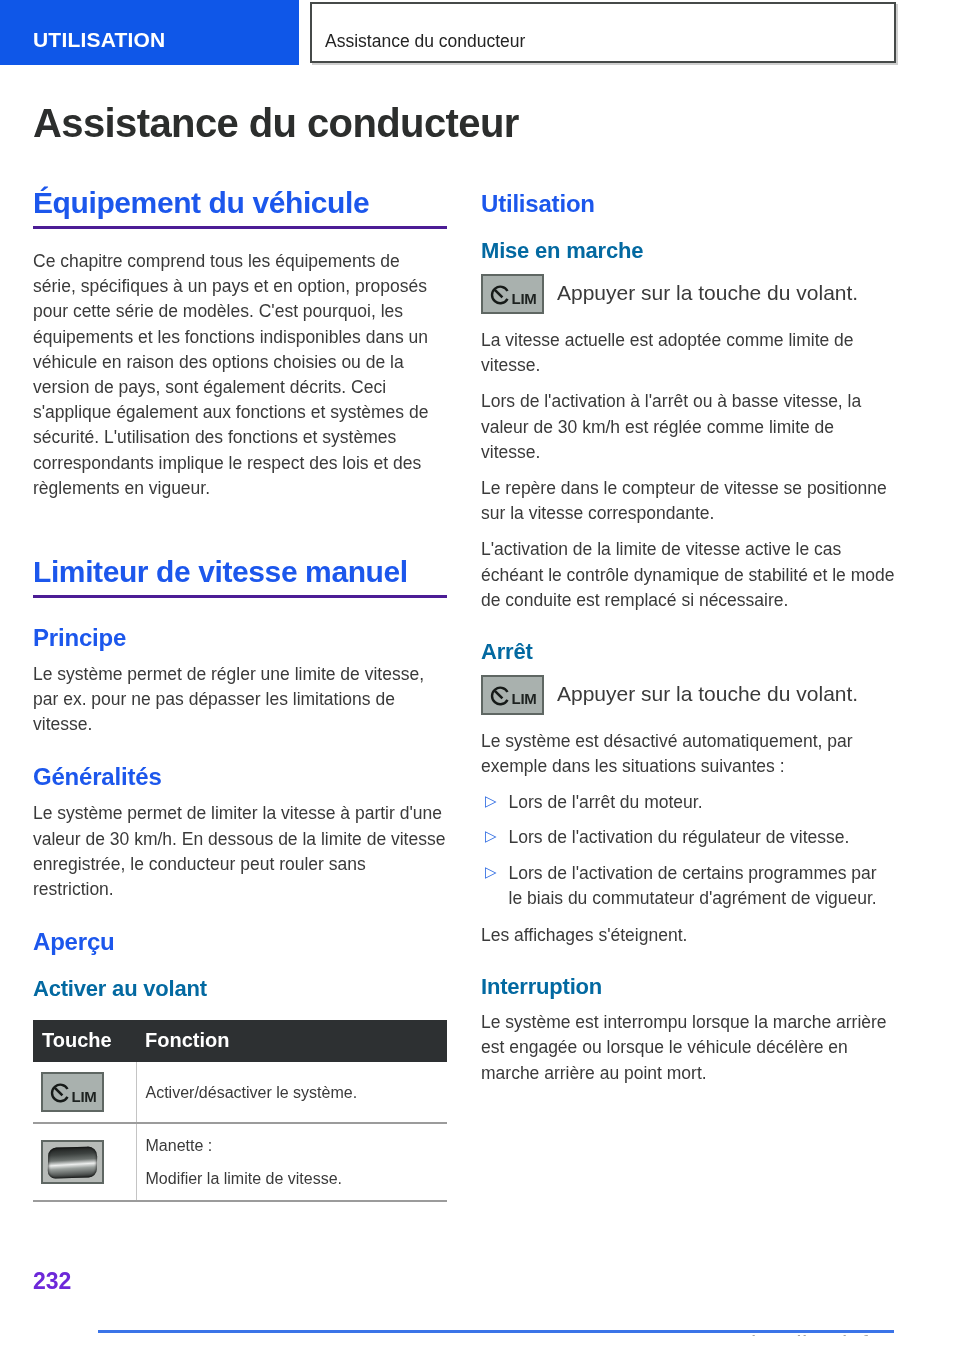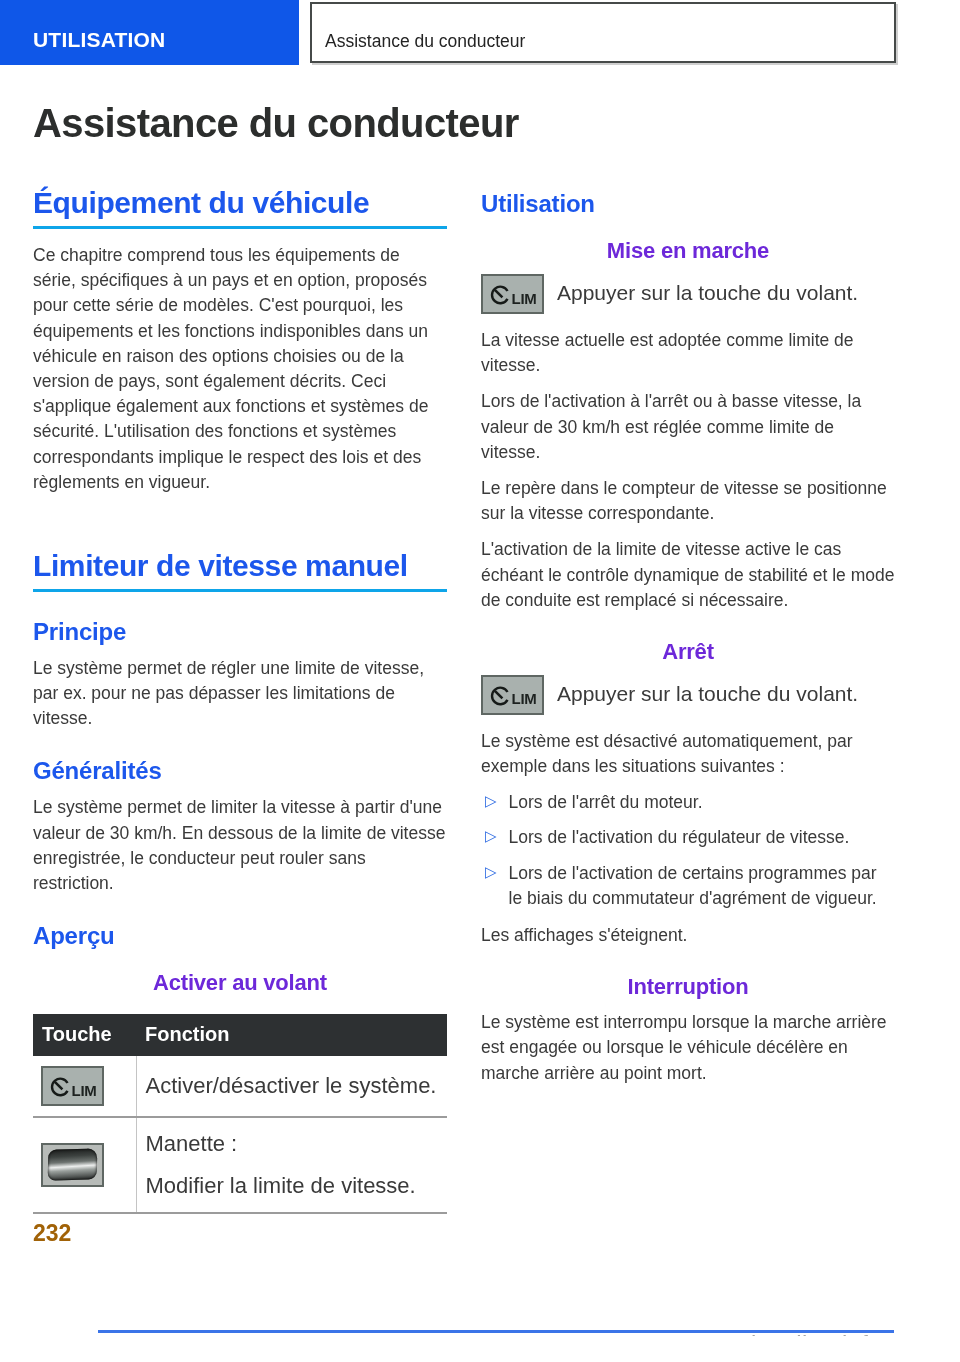--- a/index.html
+++ b/index.html
@@ -32,26 +32,26 @@
 
   
   .columns {
     position:absolute; left:33px; top:186px; width:862px;
     display:flex; gap:34px;
   }
   .col { width:414px; }
 
   h2.sec {
     font-size:30px; font-weight:bold; color:#1c57ec; letter-spacing:-0.4px;
-    border-bottom:3px solid #0ea5e9; padding-bottom:6px; margin-bottom:14px;
+    border-bottom:3px solid #4c1d95; padding-bottom:6px; margin-bottom:20px;
   }
   h2.sec.later { margin-top:54px; }
   h3.sub { font-size:24px; font-weight:bold; color:#1c57ec; margin:26px 0 10px; letter-spacing:-0.2px; }
   h3.sub.first { margin-top:4px; }
-  h4.minor { font-size:22px; font-weight:bold; color:#6d28d9; margin:20px 0 10px; letter-spacing:-0.2px;text-align:center; }
+  h4.minor { font-size:22px; font-weight:bold; color:#0369a1; margin:20px 0 10px; letter-spacing:-0.2px; }
   p.body { font-size:17.5px; line-height:1.44; margin-bottom:11px; }
 
   
   .icon-line { display:flex; gap:13px; align-items:flex-start; margin:10px 0 14px; }
   .icon-line p { font-size:21px; line-height:1.44; padding-top:4px; }
 
   
   .lim-btn {
     width:63px; height:40px; flex:0 0 auto;
     background:#a9b1ae; border:2px solid #5f6763;
@@ -80,25 +80,25 @@
   .bullet-item p { font-size:17.5px; line-height:1.44; }
 
   
   table.keys { width:414px; border-collapse:collapse; margin-top:18px; }
   table.keys th {
     background:#2d3032; color:#ffffff; text-align:left;
     font-size:20px; font-weight:bold; padding:9px 0 10px 9px;
   }
   table.keys td { padding:10px 0 10px 0; border-bottom:2px solid #9b9b9b; vertical-align:middle; }
   table.keys td.icon-cell { width:103px; border-right:1px solid #c4c4c4; padding-left:8px; }
-  table.keys td.fn-cell { padding-left:9px; font-size:22px; line-height:1.44; }
+  table.keys td.fn-cell { padding-left:9px; font-size:16px; line-height:1.44; }
   table.keys td.fn-cell p + p { margin-top:10px; }
 
   
-  .page-number { position:absolute; left:33px; top:1220px; font-size:23px; font-weight:bold; color:#a16207; }
+  .page-number { position:absolute; left:33px; top:1268px; font-size:23px; font-weight:bold; color:#6d28d9; }
   .footer-rule { position:absolute; left:98px; top:1330px; width:796px; height:3px; background:#3b74e8; }
   .edition-note { position:absolute; left:8px; top:1337px; width:960px; text-align:center; font-size:17px; color:#2e2e2e;font-family:Liberation Mono, monospace; }
   .watermark { position:absolute; left:642px; top:1330px; font-size:24px; color:#a5a5a5; letter-spacing:0.3px; }
 
   .gauge { display:block; }
 </style>
 </head>
 <body>
 
 <div class="page">

